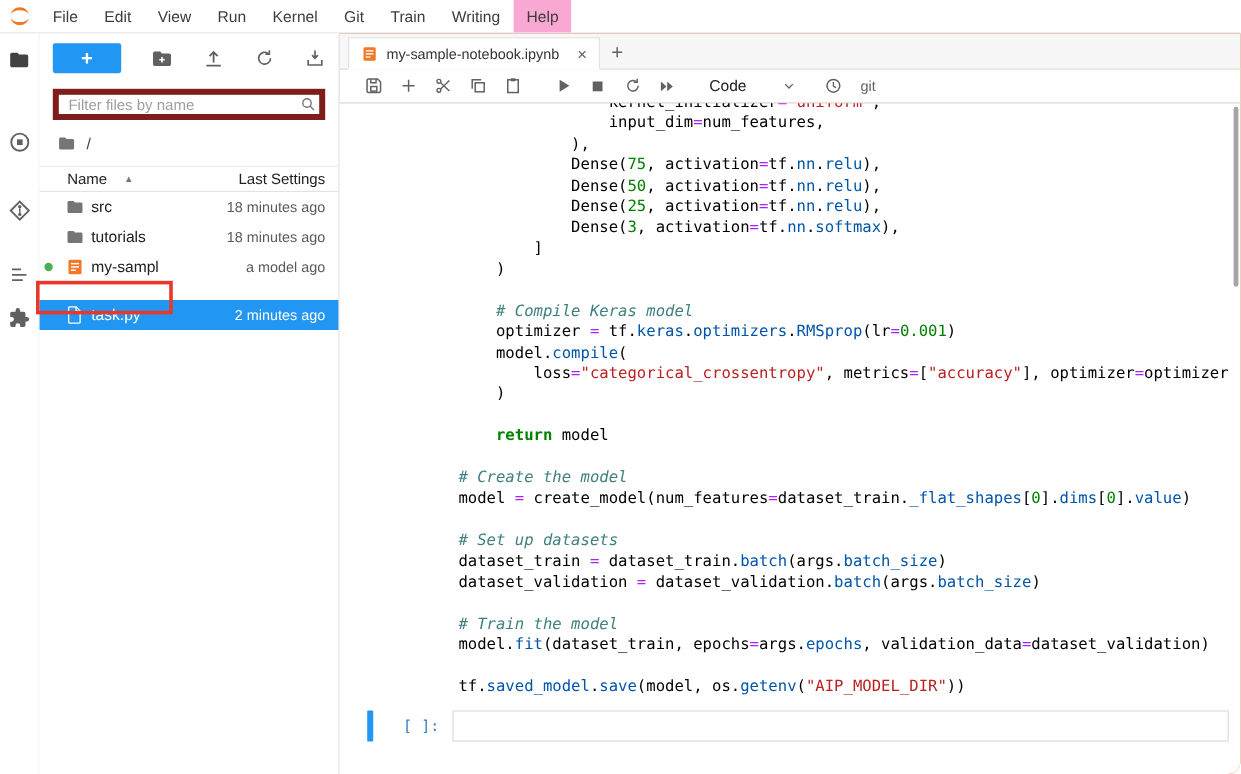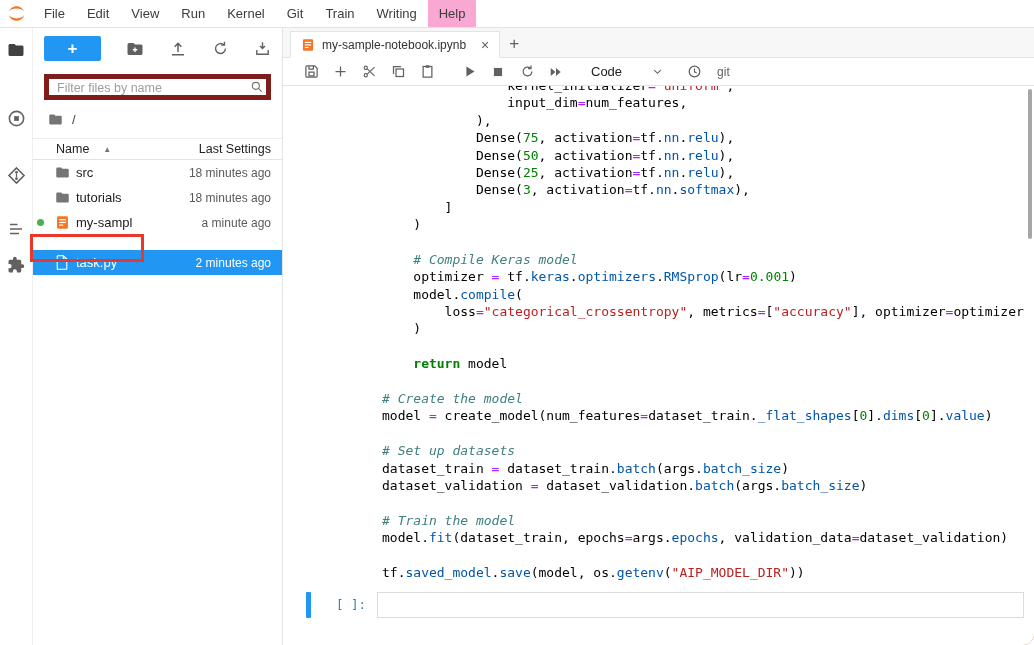--- a/index.html
+++ b/index.html
@@ -217,21 +217,21 @@
         <span class="run-dot"></span>
         <span class="ficon">
           <svg width="15" height="15" viewBox="0 0 22 22">
               <rect x="3" y="2" width="16" height="18" rx="2" fill="#f37726"></rect>
               <rect x="6" y="6" width="10" height="1.8" fill="#fff"></rect>
               <rect x="6" y="10" width="10" height="1.8" fill="#fff"></rect>
               <rect x="6" y="14" width="6" height="1.8" fill="#fff"></rect>
             </svg>
         </span>
         <span>my-sampl</span>
-        <span class="time">a minute ago</span>
+        <span class="time">a model ago</span>
       </div>
 
       <div class="fb-row selected">
         <span class="ficon">
           <svg width="14" height="15" viewBox="0 0 20 22">
               <path d="M4 1h8l5 5v14a1 1 0 0 1-1 1H4a1 1 0 0 1-1-1V2a1 1 0 0 1 1-1z" fill="none" stroke="#fff" stroke-width="1.6"></path>
               <path d="M12 1v5h5" fill="none" stroke="#fff" stroke-width="1.6"></path>
             </svg>
         </span>
         <span>task.py</span>

